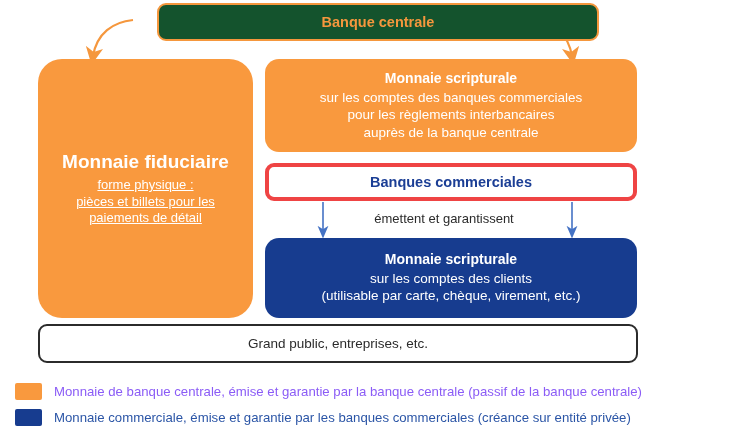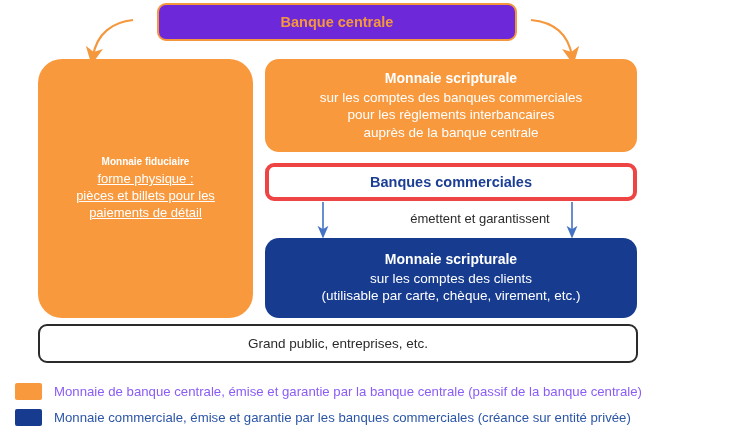--- a/index.html
+++ b/index.html
@@ -27,44 +27,44 @@
     align-items: center;
     justify-content: center;
     text-align: center;
     line-height: 1.28;
   }
 
   
   #banque-centrale {
     left: 157px;
     top: 3px;
-    width: 360px;
+    width: 442px;
     height: 38px;
     border: 2px solid #F5973D;
     border-radius: 9px;
-    background: #6d28d9;
+    background: #14532d;
     color: #F5973D;
     font-weight: bold;
     font-size: 14.5px;
   }
 
   
   #monnaie-fiduciaire {
     left: 38px;
     top: 59px;
     width: 215px;
     height: 259px;
     background: #F9993E;
     border-radius: 24px;
     color: #ffffff;
     font-size: 13px;
   }
   #monnaie-fiduciaire .title {
     font-weight: bold;
-    font-size: 10px;
+    font-size: 19px;
     margin-bottom: 3px;
   }
   #monnaie-fiduciaire .line { display: block; text-decoration: underline; }
 
   
   #monnaie-scripturale-bc {
     left: 265px;
     top: 59px;
     width: 372px;
     height: 93px;
@@ -89,21 +89,21 @@
     border-radius: 9px;
     background: #ffffff;
     color: #1B3E95;
     font-weight: bold;
     font-size: 14.5px;
   }
 
   
   #emettent-label {
     position: absolute;
-    left: 360px;
+    left: 324px;
     top: 211px;
     width: 240px;
     text-align: center;
     color: #2b2b2b;
     font-size: 13px;
   }
 
   
   #monnaie-scripturale-clients {
     left: 265px;

